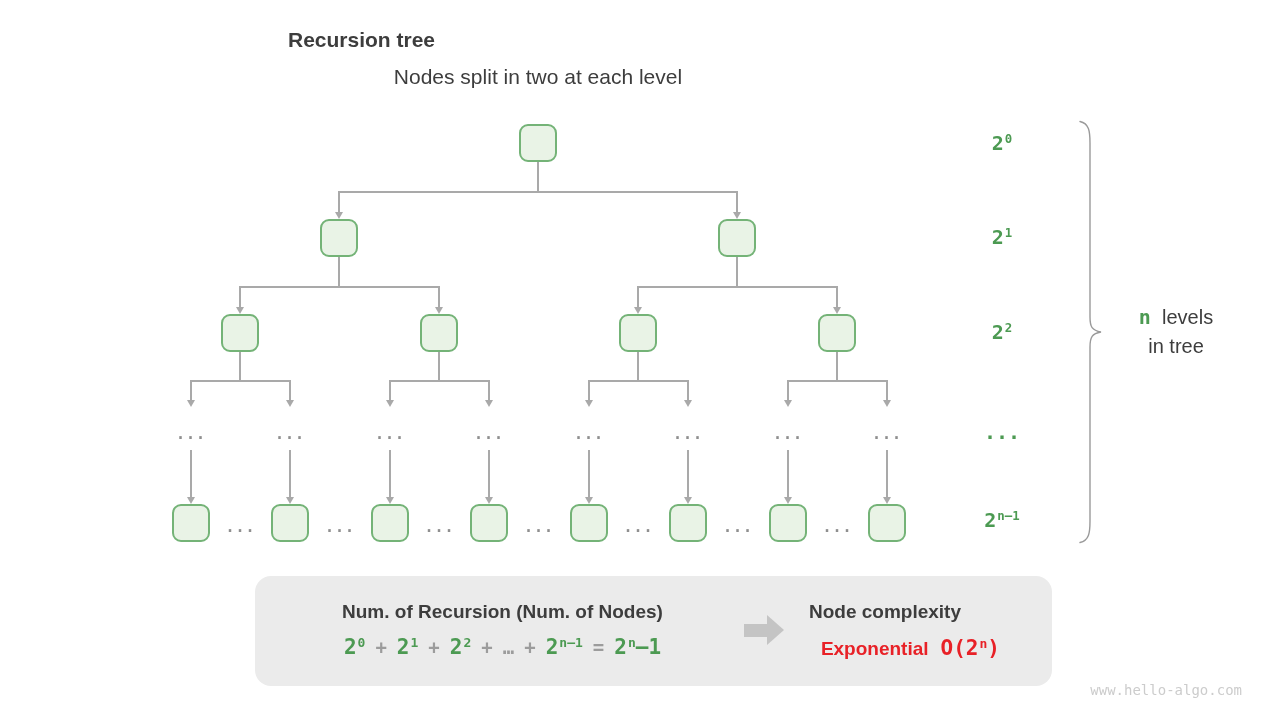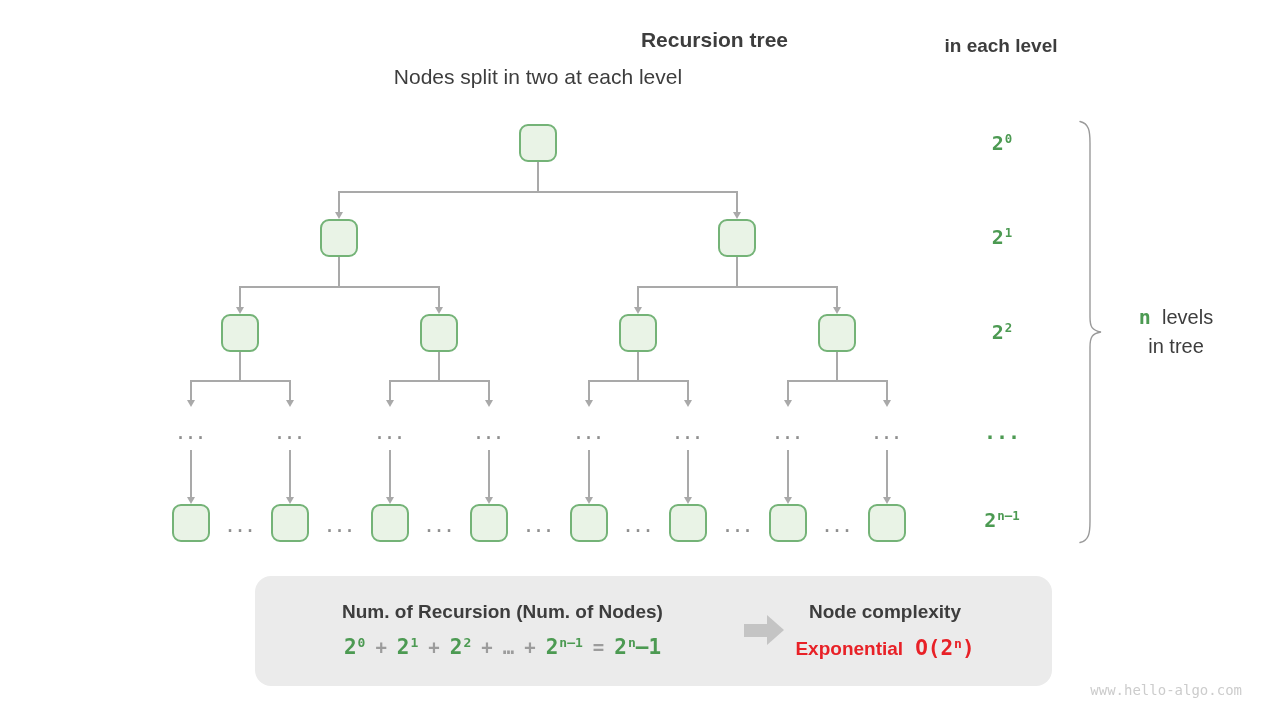--- a/index.html
+++ b/index.html
@@ -7,21 +7,21 @@
     --line-gray:#a9a9a9; --text-dark:#3d3d3d; --formula-gray:#9c9c9c;
     --box-bg:#ebebeb; --red:#e82127; --watermark-gray:#cccccc; --block-arrow:#c4c4c4;
   }
   html,body{margin:0;padding:0;}
   body{
     width:1280px;height:720px;background:#ffffff;position:relative;overflow:hidden;
     font-family:"Liberation Sans",sans-serif;color:var(--text-dark);
   }
   .abs{position:absolute;}
   
-  .diagram-title{left:288px;top:28px;width:500px;text-align:right;font-size:21px;font-weight:bold;}
+  .diagram-title{left:288px;top:28px;width:500px;text-align:left;font-size:21px;font-weight:bold;}
   .diagram-subtitle{left:288px;top:65px;width:500px;text-align:center;font-size:21px;font-weight:400;}
   .right-title{left:895px;top:32px;width:212px;text-align:center;font-size:19px;font-weight:bold;line-height:28px;}
   
   .node{position:absolute;width:38px;height:38px;box-sizing:border-box;
     border:2.5px solid var(--node-border);background:var(--node-fill);border-radius:9px;}
   .hline,.vline{position:absolute;background:var(--line-gray);}
   .ahead{position:absolute;width:0;height:0;border-left:4.5px solid transparent;
     border-right:4.5px solid transparent;border-top:7px solid var(--line-gray);}
   .tree-dots{position:absolute;transform:translate(-50%,-50%);color:#8f8f8f;
     font-family:"DejaVu Sans Mono",monospace;font-weight:bold;font-size:15px;letter-spacing:1px;}
@@ -37,33 +37,32 @@
   .summary-box{left:255px;top:576px;width:797px;height:110px;background:var(--box-bg);border-radius:16px;}
   .ops-title{left:280px;top:601px;width:445px;text-align:center;font-size:19px;font-weight:bold;}
   .ops-formula{left:280px;top:635px;width:445px;display:flex;justify-content:center;
     align-items:baseline;gap:10px;font-family:"DejaVu Sans Mono",monospace;font-weight:bold;font-size:21px;}
   .tok-green{color:var(--green);white-space:nowrap;}
   .tok-gray{color:var(--formula-gray);font-size:19px;white-space:nowrap;}
   .ba-shaft{left:744px;top:624px;width:23px;height:13px;background:var(--block-arrow);}
   .ba-head{left:767px;top:615px;width:0;height:0;border-top:15px solid transparent;
     border-bottom:15px solid transparent;border-left:17px solid var(--block-arrow);}
   .tc-title{left:770px;top:601px;width:230px;text-align:center;font-size:19px;font-weight:bold;}
-  .tc-value{left:770px;top:636px;width:230px;text-align:center;color:var(--red);font-weight:bold;font-size:19px;white-space:nowrap;}
+  .tc-value{left:770px;top:636px;width:230px;text-align:right;color:var(--red);font-weight:bold;font-size:19px;white-space:nowrap;}
   .tc-value .big-o{font-family:"DejaVu Sans Mono",monospace;font-size:21px;margin-left:12px;}
   
   .watermark{right:38px;bottom:22px;color:var(--watermark-gray);
     font-family:"DejaVu Sans Mono",monospace;font-size:14px;}
 </style>
 </head>
 <body>
 
 <div class="abs diagram-title">Recursion tree</div>
 <div class="abs diagram-subtitle">Nodes split in two at each level</div>
 <div class="abs right-title">
-  <div>in each level</div>
 </div>
 
 <div id="tree-layer">
     <div class="node" style="left: 519px; top: 124px;"></div>
     <div class="node" style="left: 320px; top: 219px;"></div>
     <div class="node" style="left: 718px; top: 219px;"></div>
     <div class="node" style="left: 221px; top: 314px;"></div>
     <div class="node" style="left: 420px; top: 314px;"></div>
     <div class="node" style="left: 619px; top: 314px;"></div>
     <div class="node" style="left: 818px; top: 314px;"></div>

